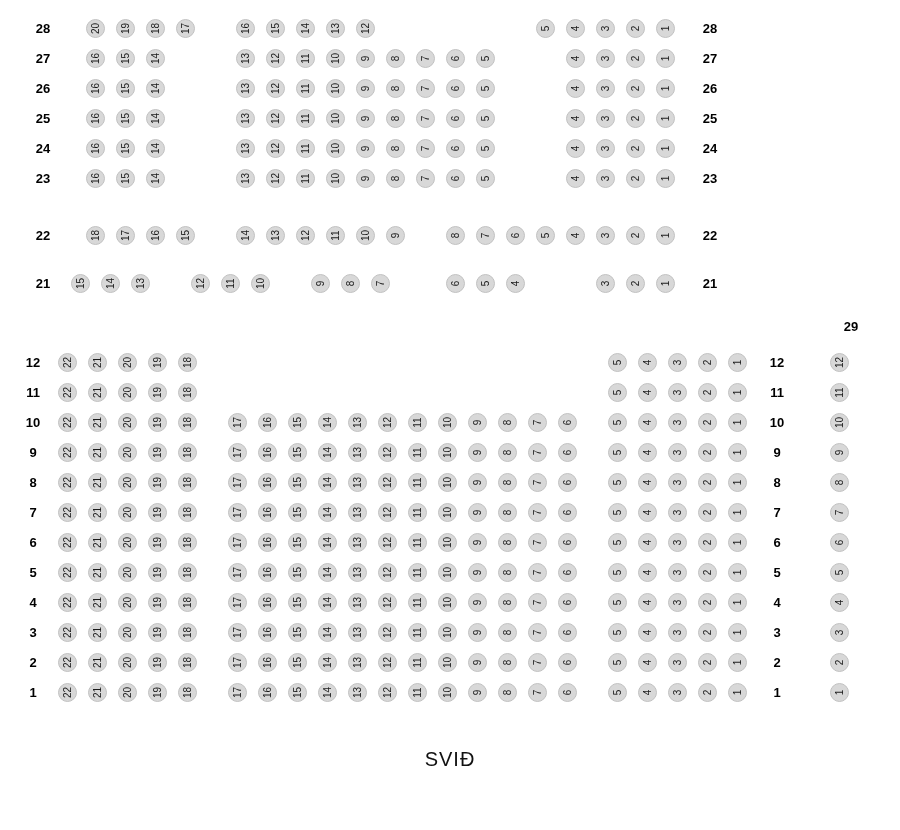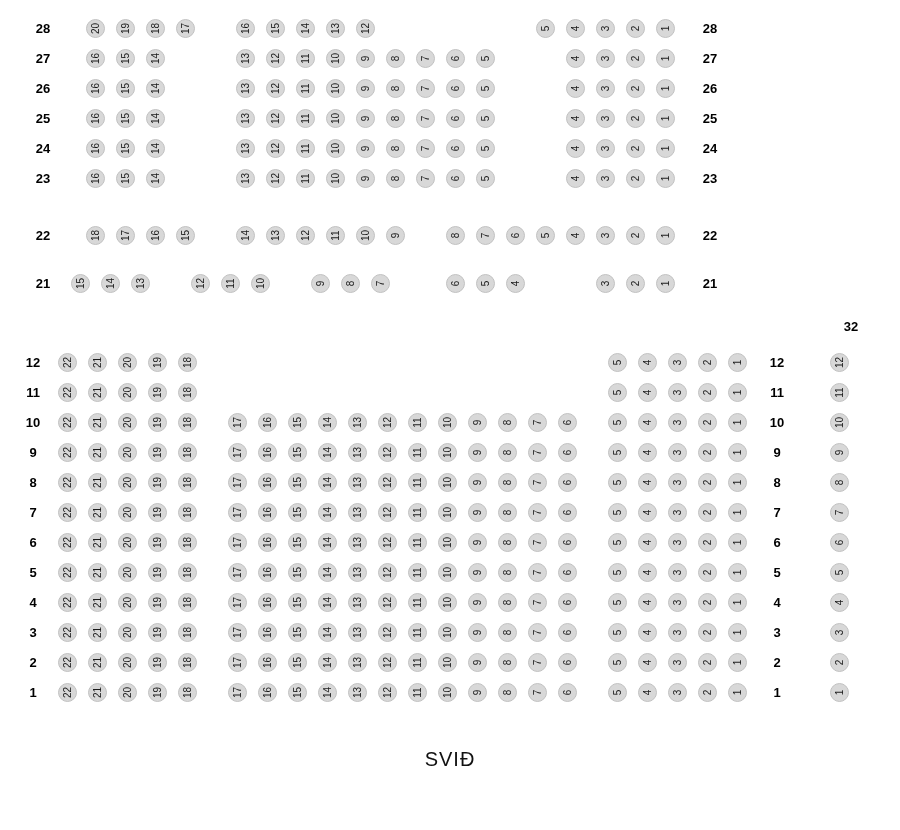--- a/index.html
+++ b/index.html
@@ -1197,21 +1197,21 @@
       <span>3</span>
     </div>
     <div class="seat" style="left: 698px; top: 683px;">
       <span>2</span>
     </div>
     <div class="seat" style="left: 728px; top: 683px;">
       <span>1</span>
     </div>
     <div class="rowlabel" style="left: 18px; top: 683px;">1</div>
     <div class="rowlabel" style="left: 762px; top: 683px;">1</div>
-    <div class="sectionlabel" style="left: 836px; top: 317px;">32</div>
+    <div class="sectionlabel" style="left: 836px; top: 317px;">29</div>
     <div class="seat" style="left: 830px; top: 353px;">
       <span>12</span>
     </div>
     <div class="seat" style="left: 830px; top: 383px;">
       <span>11</span>
     </div>
     <div class="seat" style="left: 830px; top: 413px;">
       <span>10</span>
     </div>
     <div class="seat" style="left: 830px; top: 443px;">

